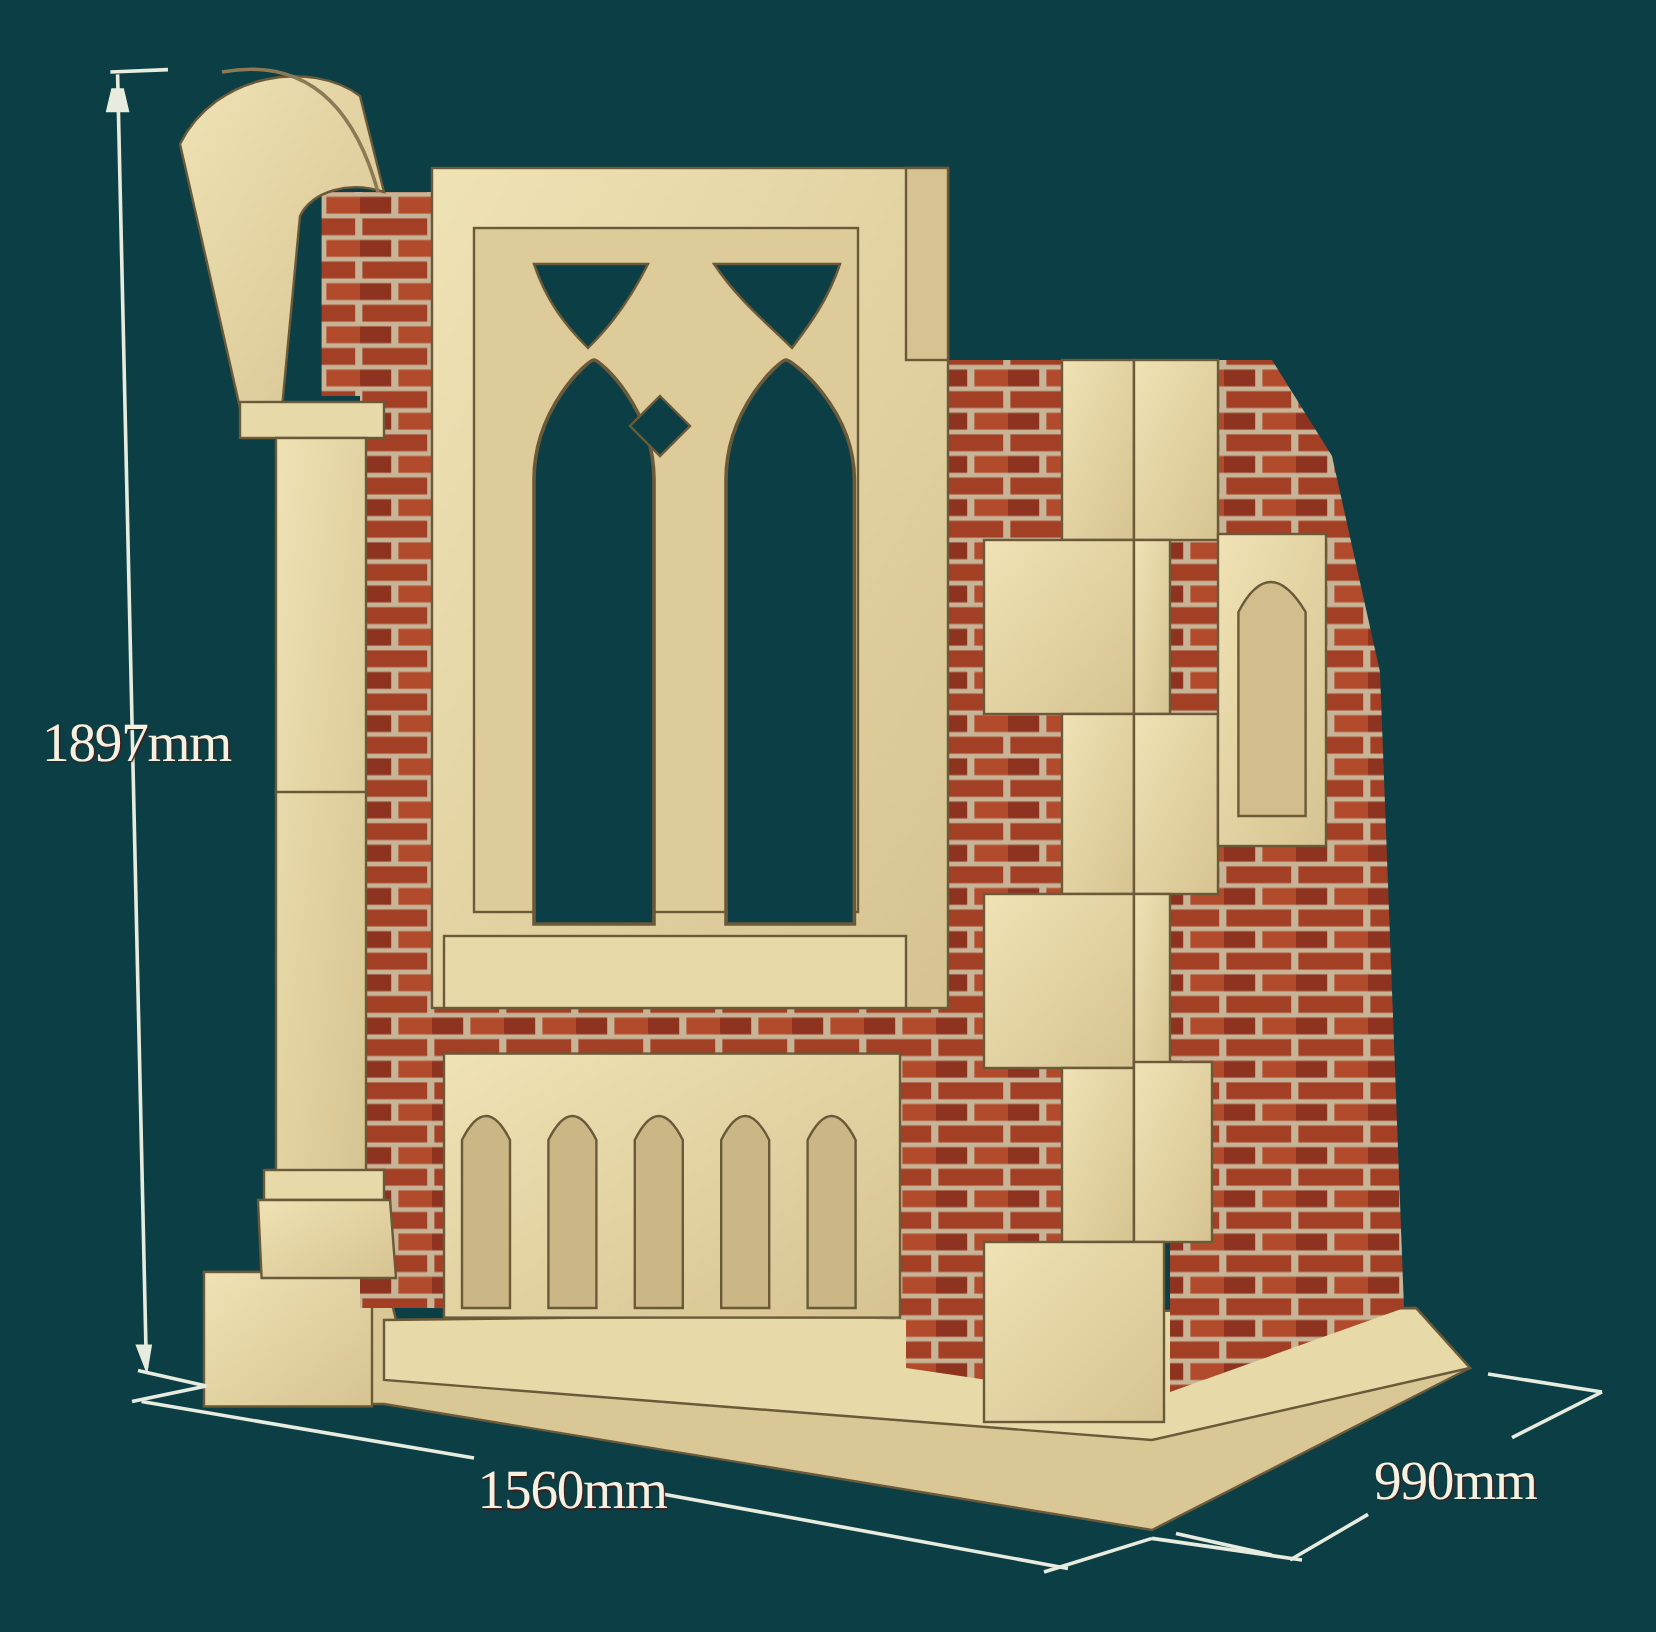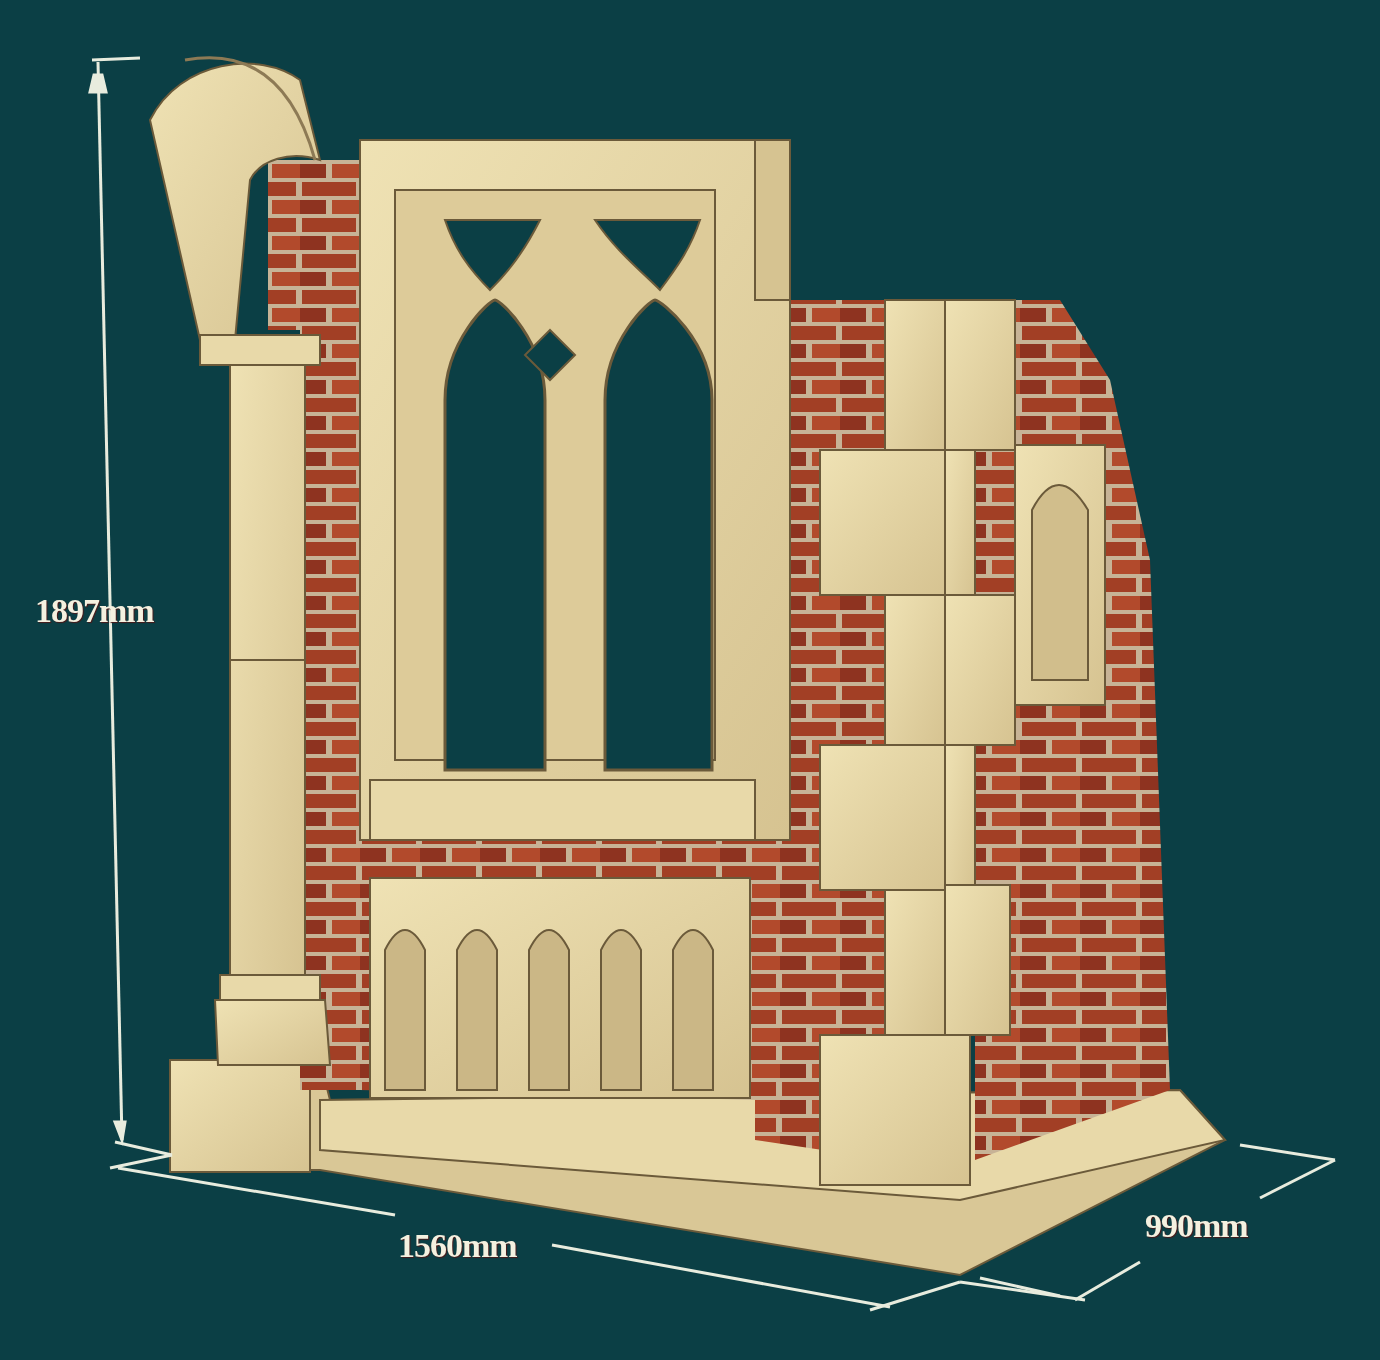--- a/index.html
+++ b/index.html
@@ -1,17 +1,17 @@
 <!DOCTYPE html>
 <html><head>
 <meta charset="utf-8">
 <style>
   html,body{margin:0;padding:0;}
   body{width:1380px;height:1360px;background:#0b3f45;position:relative;overflow:hidden;font-family:"DejaVu Serif",serif;}
-  .dim-label{position:absolute;color:#f4f1e0;font-weight:bold;font-size:34px;letter-spacing:-1px;text-shadow:1px 1px 1px #4a1a1a;font-family:"Liberation Serif",serif;}
+  .dim-label{position:absolute;color:#f4f1e0;font-weight:normal;font-size:46px;letter-spacing:-1px;text-shadow:1px 1px 1px #4a1a1a;font-family:"Liberation Serif",serif;}
   svg{position:absolute;left:0;top:0;}
 </style>
 </head>
 <body>
 
 <svg width="1380" height="1360" viewBox="0 0 1380 1360">
   <defs>
     <pattern id="brick" width="60" height="36" patternUnits="userSpaceOnUse">
       <rect width="60" height="36" fill="#c7b396"></rect>
       <rect x="2" y="2" width="54" height="14" fill="#a23f25"></rect>
@@ -100,14 +100,14 @@
     <line x1="870" y1="1310" x2="960" y2="1282"></line>
     <line x1="960" y1="1282" x2="1085" y2="1300"></line>
     <line x1="980" y1="1278" x2="1060" y2="1296"></line>
     <line x1="1240" y1="1145" x2="1335" y2="1160"></line>
     <line x1="1335" y1="1160" x2="1260" y2="1198"></line>
     <line x1="1075" y1="1300" x2="1140" y2="1262"></line>
   </g>
 </svg>
 
 <div class="dim-label" style="left:35px;top:592px;">1897mm</div>
-<div class="dim-label" style="left:398px;top:1215px;margin-top:12px;">1560mm</div>
+<div class="dim-label" style="left:398px;top:1215px;">1560mm</div>
 <div class="dim-label" style="left:1145px;top:1207px;text-align:center;">990mm</div>
 
 </body></html>

